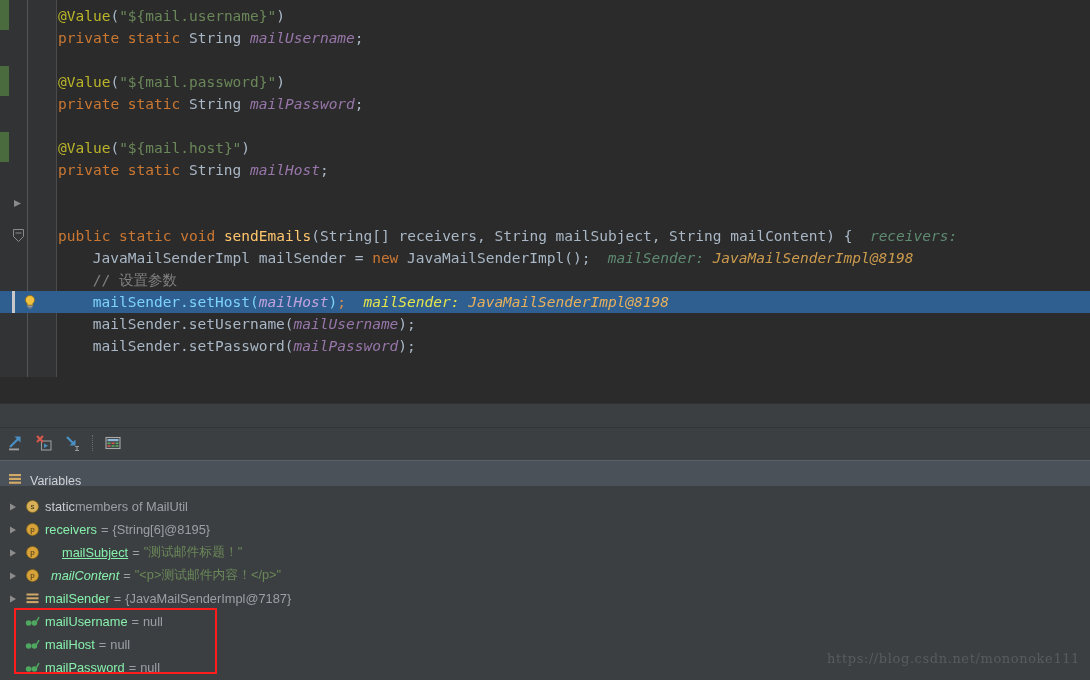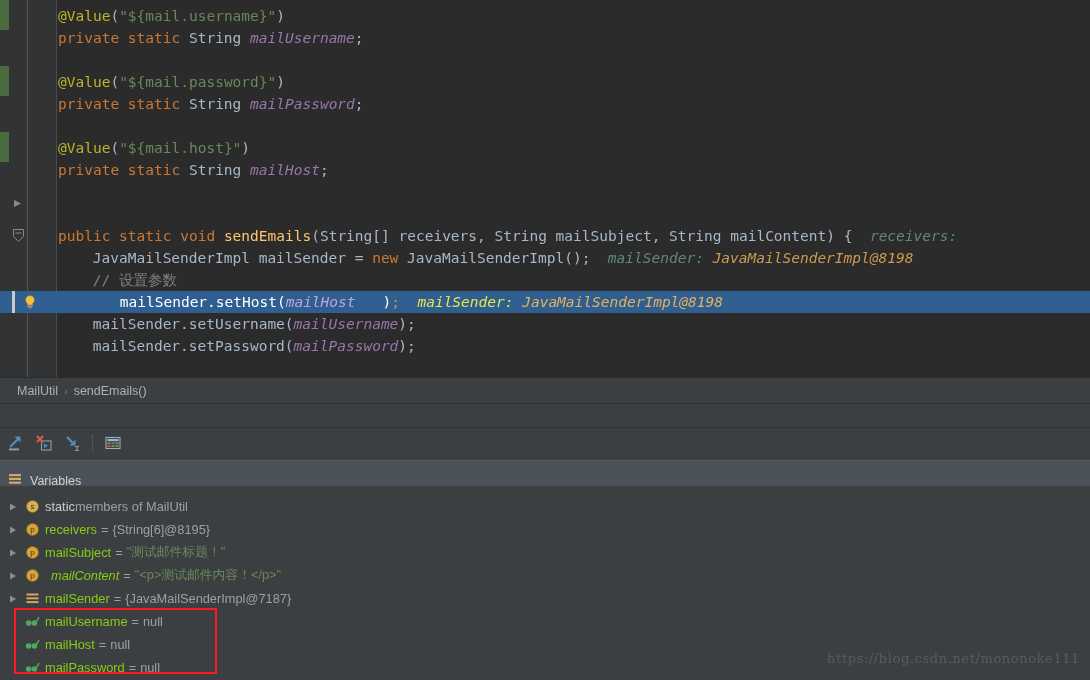--- a/index.html
+++ b/index.html
@@ -67,21 +67,21 @@
   .t-type   { color: #a9b7c6; }
   .t-plain  { color: #a9b7c6; margin-top: 24px; }
   .t-field  { color: #9876aa; font-style: italic; }
   .t-method { color: #ffc66d; }
   .t-punc   { color: #a9b7c6; }
   .t-comment{ color: #808080; }
   .t-hint   { color: #5e8a72; font-style: italic; text-align: right; }
   .t-hintval{ color: #cc9b4e; font-style: italic; }
   .t-hintlbl-sel { color: #e5e54a; font-style: italic; }
   .t-hintval-sel { color: #e8b05a; font-style: italic; }
-  .t-sel-plain { color: #ffffff; margin-left: 27px; }
+  .t-sel-plain { color: #7dd3fc; }
   .t-sel-field { color: #c0a3dd; font-style: italic; }
   .t-sel-punc  { color: #d98f4a; }
 
   
   #breadcrumb {
     position: absolute; left: 0; top: 377px; width: 1090px; height: 26px;
     background: #3c3f41;
     border-top: 1px solid #2b2b2b;
     display: flex; align-items: center;
     padding-left: 17px;
@@ -129,21 +129,21 @@
     background: #3c3f41;
     padding-top: 9px;
   }
   .var-row {
     height: 23px; display: flex; align-items: center;
     padding-left: 4px; font-size: 12.8px;
   }
   .twisty {
     width: 18px; display: flex; align-items: center; justify-content: center;
   }
-  .vname  { color: #84cc16; }
+  .vname  { color: #86efac; }
   .veq    { color: #9ba0a6; margin: 0 4px; }
   .vval   { color: #9ba0a6; }
   .vval-str { color: #6a8759; }
   .vstatic-kw { color: #c9cdd2; }
   .vstatic-rest { color: #9ba0a6; }
   .vicon { width: 20px; display: flex; align-items: center; justify-content: center; }
 
   
   #red-box {
     position: absolute; left: 14px; top: 608px;
@@ -195,25 +195,20 @@
       <svg width="16" height="16" viewBox="0 0 16 16">
         <path d="M8 1.5 C5.3 1.5 3.4 3.5 3.4 5.9 C3.4 7.5 4.3 8.6 5.1 9.5 L5.1 11.2 L10.9 11.2 L10.9 9.5 C11.7 8.6 12.6 7.5 12.6 5.9 C12.6 3.5 10.7 1.5 8 1.5 Z" fill="#f0c040" stroke="#8a6a16" stroke-width="0.8"></path>
         <rect x="5.4" y="11.6" width="5.2" height="1.4" fill="#9a9a9a"></rect>
         <rect x="6.2" y="13.3" width="3.6" height="1.2" fill="#8a8a8a"></rect>
       </svg>
     </div>
 
     <div id="code-layer"><div class="cline" style="top: 5px; padding-left: 0px;"><span class="t-anno">@Value</span><span class="t-punc">(</span><span class="t-str">"${mail.username}"</span><span class="t-punc">)</span></div><div class="cline" style="top: 27px; padding-left: 0px;"><span class="t-kw">private </span><span class="t-kw">static </span><span class="t-type">String </span><span class="t-field">mailUsername</span><span class="t-punc">;</span></div><div class="cline" style="top: 71px; padding-left: 0px;"><span class="t-anno">@Value</span><span class="t-punc">(</span><span class="t-str">"${mail.password}"</span><span class="t-punc">)</span></div><div class="cline" style="top: 93px; padding-left: 0px;"><span class="t-kw">private </span><span class="t-kw">static </span><span class="t-type">String </span><span class="t-field">mailPassword</span><span class="t-punc">;</span></div><div class="cline" style="top: 137px; padding-left: 0px;"><span class="t-anno">@Value</span><span class="t-punc">(</span><span class="t-str">"${mail.host}"</span><span class="t-punc">)</span></div><div class="cline" style="top: 159px; padding-left: 0px;"><span class="t-kw">private </span><span class="t-kw">static </span><span class="t-type">String </span><span class="t-field">mailHost</span><span class="t-punc">;</span></div><div class="cline" style="top: 225px; padding-left: 0px;"><span class="t-kw">public </span><span class="t-kw">static </span><span class="t-kw">void </span><span class="t-method">sendEmails</span><span class="t-plain">(String[] receivers, String mailSubject, String mailContent) {</span><span class="t-hint">  receivers:</span></div><div class="cline" style="top: 247px; padding-left: 34.8px;"><span class="t-plain">JavaMailSenderImpl mailSender = </span><span class="t-kw">new </span><span class="t-plain">JavaMailSenderImpl();</span><span class="t-hint">  mailSender: </span><span class="t-hintval">JavaMailSenderImpl@8198</span></div><div class="cline" style="top: 269px; padding-left: 34.8px;"><span class="t-comment">// 设置参数</span></div><div class="cline" style="top: 291px; padding-left: 34.8px;"><span class="t-sel-plain">mailSender.setHost(</span><span class="t-sel-field">mailHost</span><span class="t-sel-plain">)</span><span class="t-sel-punc">;</span><span class="t-hintlbl-sel">  mailSender: </span><span class="t-hintval-sel">JavaMailSenderImpl@8198</span></div><div class="cline" style="top: 313px; padding-left: 34.8px;"><span class="t-plain">mailSender.setUsername(</span><span class="t-field">mailUsername</span><span class="t-plain">)</span><span class="t-punc">;</span></div><div class="cline" style="top: 335px; padding-left: 34.8px;"><span class="t-plain">mailSender.setPassword(</span><span class="t-field">mailPassword</span><span class="t-plain">)</span><span class="t-punc">;</span></div></div>
   </div>
 
-  <div id="breadcrumb">
-    <span class="crumb">MailUtil</span>
-    <span class="sep">›</span>
-    <span class="crumb">sendEmails()</span>
-  </div>
 
   <div id="debug-panel">
     <div id="panel-topline"></div>
     <div id="panel-topline2"></div>
 
     <div id="debug-toolbar">
       <div class="tb-btn">
         <svg width="18" height="18" viewBox="0 0 18 18">
           <path d="M3 13 L12 4" stroke="#4a90c4" stroke-width="2.2" fill="none"></path>
           <polygon points="13.5,2.5 13.5,8.5 7.5,2.5" fill="#4a90c4"></polygon>
@@ -297,21 +292,21 @@
             <svg width="10" height="10" viewBox="0 0 10 10">
               <polygon points="2,1.5 2,8.5 8,5" fill="#8d8d8d"></polygon>
             </svg>
           </span>
           <span class="vicon">
             <svg width="13" height="13" viewBox="0 0 13 13">
               <circle cx="6.5" cy="6.5" r="6" fill="#d8a23a" stroke="#8a6a16" stroke-width="0.7"></circle>
               <text x="6.5" y="9.4" font-size="8" font-family="Liberation Sans, sans-serif" text-anchor="middle" fill="#3a2f14">p</text>
             </svg>
           </span>
-          <span class="vname" style="margin-left: 3px;">mailSubject</span>
+          <span class="vname" style="margin-left: 20px; text-decoration: underline;">mailSubject</span>
           <span class="veq">=</span>
           <span class="vval-str">"测试邮件标题！"</span>
         </div>
         <div class="var-row">
           <span class="twisty">
             <svg width="10" height="10" viewBox="0 0 10 10">
               <polygon points="2,1.5 2,8.5 8,5" fill="#8d8d8d"></polygon>
             </svg>
           </span>
           <span class="vicon">

